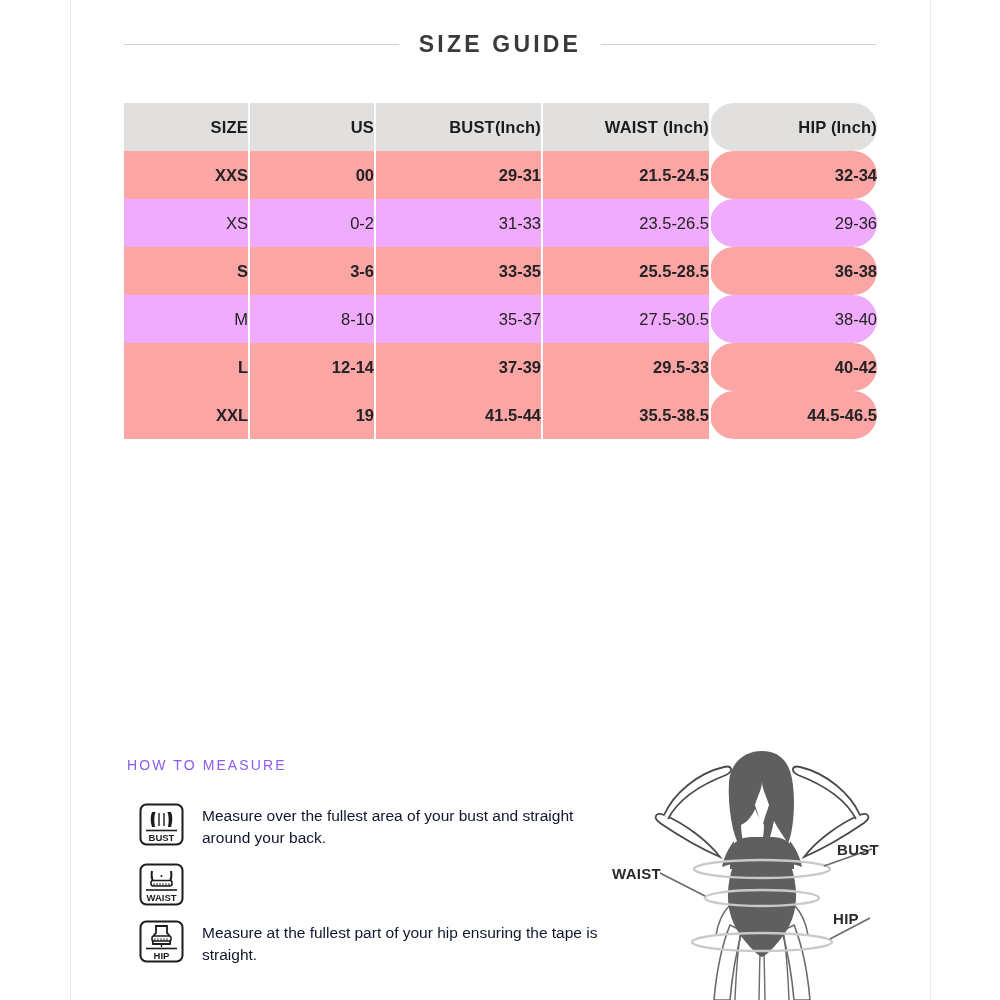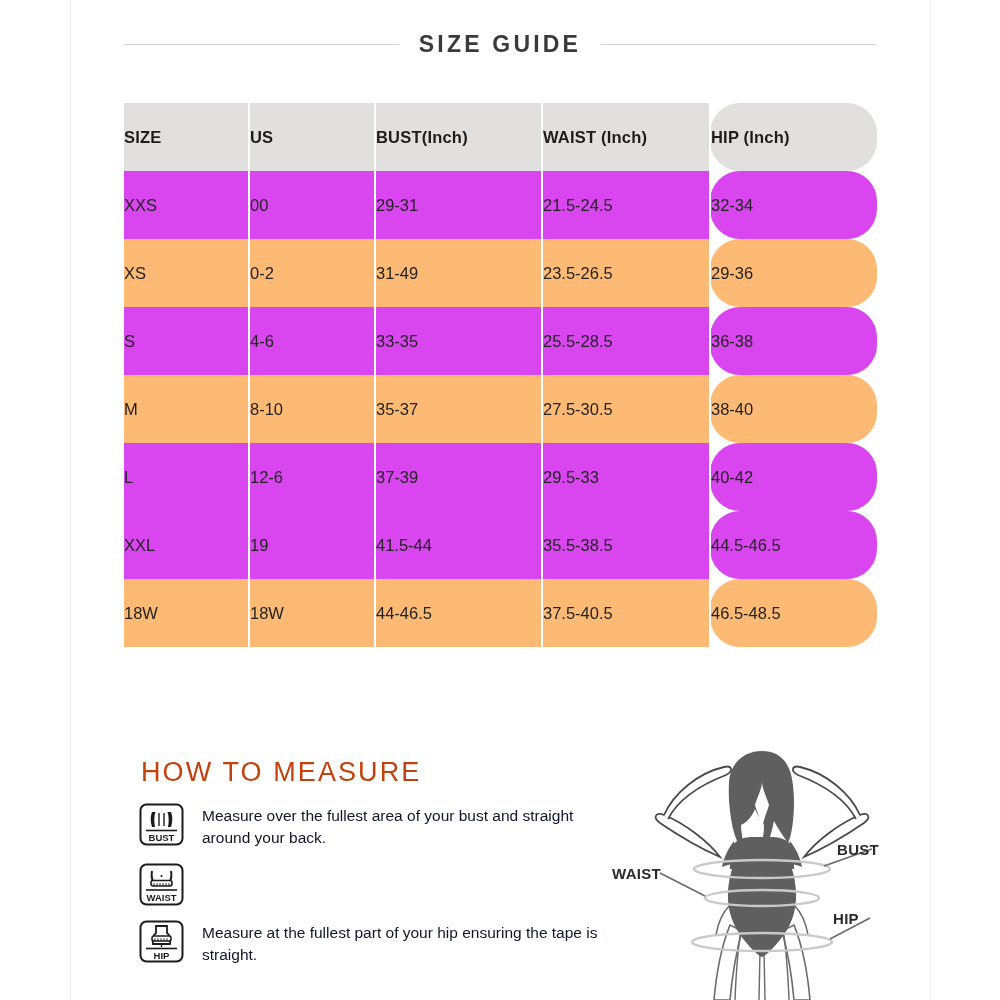--- a/index.html
+++ b/index.html
@@ -62,22 +62,22 @@
     table-layout: fixed;
   }
   .size-table col.c-size  { width: 125px; }
   .size-table col.c-us    { width: 126px; }
   .size-table col.c-bust  { width: 167px; }
   .size-table col.c-waist { width: 168px; }
   .size-table col.c-hip   { width: 167px; }
 
   .size-table th,
   .size-table td {
-    height: 68px;
-    text-align: left;
+    height: 48px;
+    text-align: right;
     vertical-align: middle;
     border-left: 2px solid #ffffff;
     border-right: 2px solid #ffffff;
     padding: 0;
   }
   .size-table th:first-child,
   .size-table td:first-child { border-left: none; }
   .size-table th:last-child,
   .size-table td:last-child { border-right: none; border-radius: 30px; }
 
@@ -86,32 +86,32 @@
     font-size: 16.5px;
     font-weight: bold;
     color: #1d1d1d;
     letter-spacing: 0.2px;
   }
   .size-table tbody td {
     font-size: 16.5px;
     font-weight: normal;
     color: #232323;
   }
-  .size-table tbody tr.odd  td { background: #d946ef; }
-  .size-table tbody tr.even td { background: #fdba74; }
+  .size-table tbody tr.odd  td { background: #fca5a5; font-weight: bold; }
+  .size-table tbody tr.even td { background: #f0abfc; }
 
   
   .htm-title {
     position: absolute;
-    left: 141px;
+    left: 127px;
     top: 757px;
-    font-size: 27px;
+    font-size: 14px;
     font-weight: normal;
     letter-spacing: 2.1px;
-    color: #c2410c;
+    color: #8b5cf6;
   }
 
   .measure-list {
     position: absolute;
     left: 139px;
     top: 803px;
     width: 480px;
   }
   .measure-item {
     display: flex;
@@ -192,58 +192,51 @@
     <tr class="odd">
       <td>XXS</td>
       <td>00</td>
       <td>29-31</td>
       <td>21.5-24.5</td>
       <td>32-34</td>
     </tr>
     <tr class="even">
       <td>XS</td>
       <td>0-2</td>
-      <td>31-49</td>
+      <td>31-33</td>
       <td>23.5-26.5</td>
       <td>29-36</td>
     </tr>
     <tr class="odd">
       <td>S</td>
-      <td>4-6</td>
+      <td>3-6</td>
       <td>33-35</td>
       <td>25.5-28.5</td>
       <td>36-38</td>
     </tr>
     <tr class="even">
       <td>M</td>
       <td>8-10</td>
       <td>35-37</td>
       <td>27.5-30.5</td>
       <td>38-40</td>
     </tr>
     <tr class="odd">
       <td>L</td>
-      <td>12-6</td>
+      <td>12-14</td>
       <td>37-39</td>
       <td>29.5-33</td>
       <td>40-42</td>
     </tr>
     <tr class="odd">
       <td>XXL</td>
       <td>19</td>
       <td>41.5-44</td>
       <td>35.5-38.5</td>
       <td>44.5-46.5</td>
-    </tr>
-    <tr class="even">
-      <td>18W</td>
-      <td>18W</td>
-      <td>44-46.5</td>
-      <td>37.5-40.5</td>
-      <td>46.5-48.5</td>
     </tr>
   </tbody>
 </table>
 
 <div class="htm-title">HOW TO MEASURE</div>
 
 <div class="measure-list">
 
   <div class="measure-item">
     <div class="icon-box">

